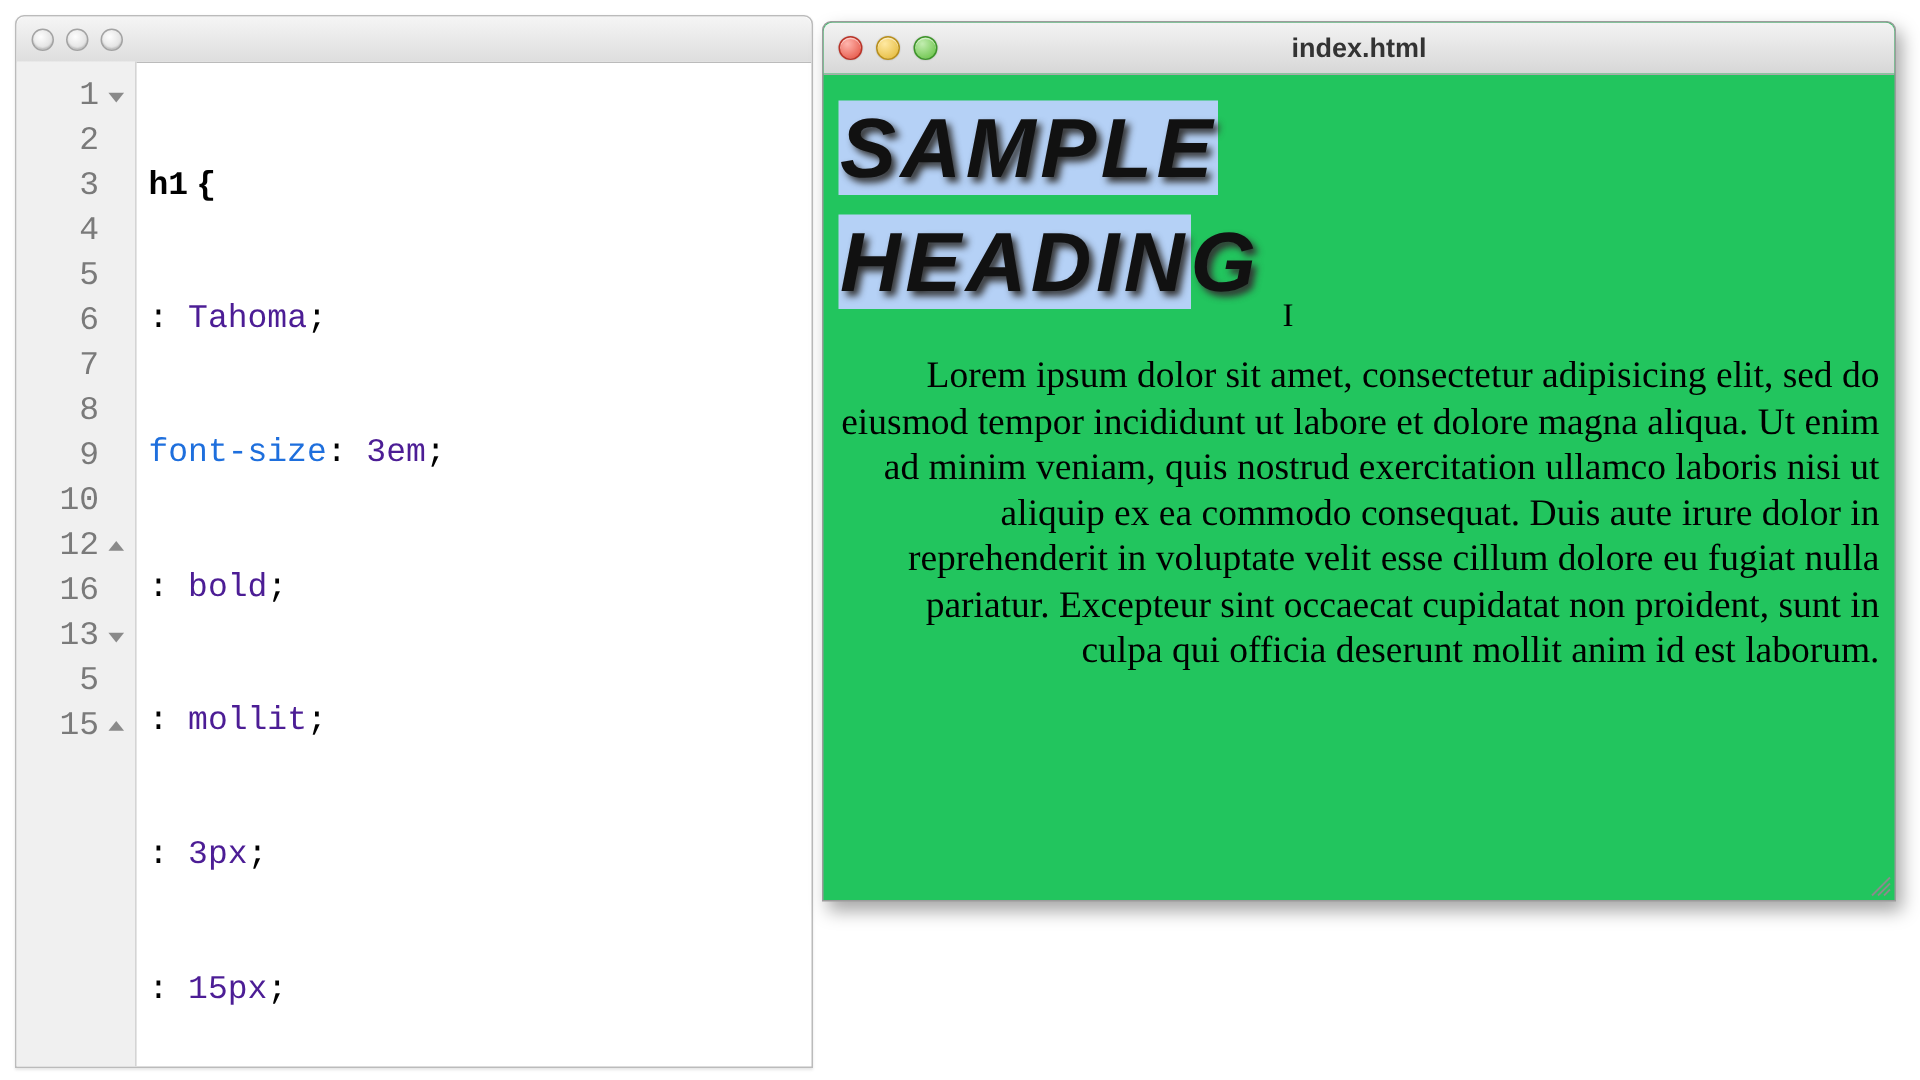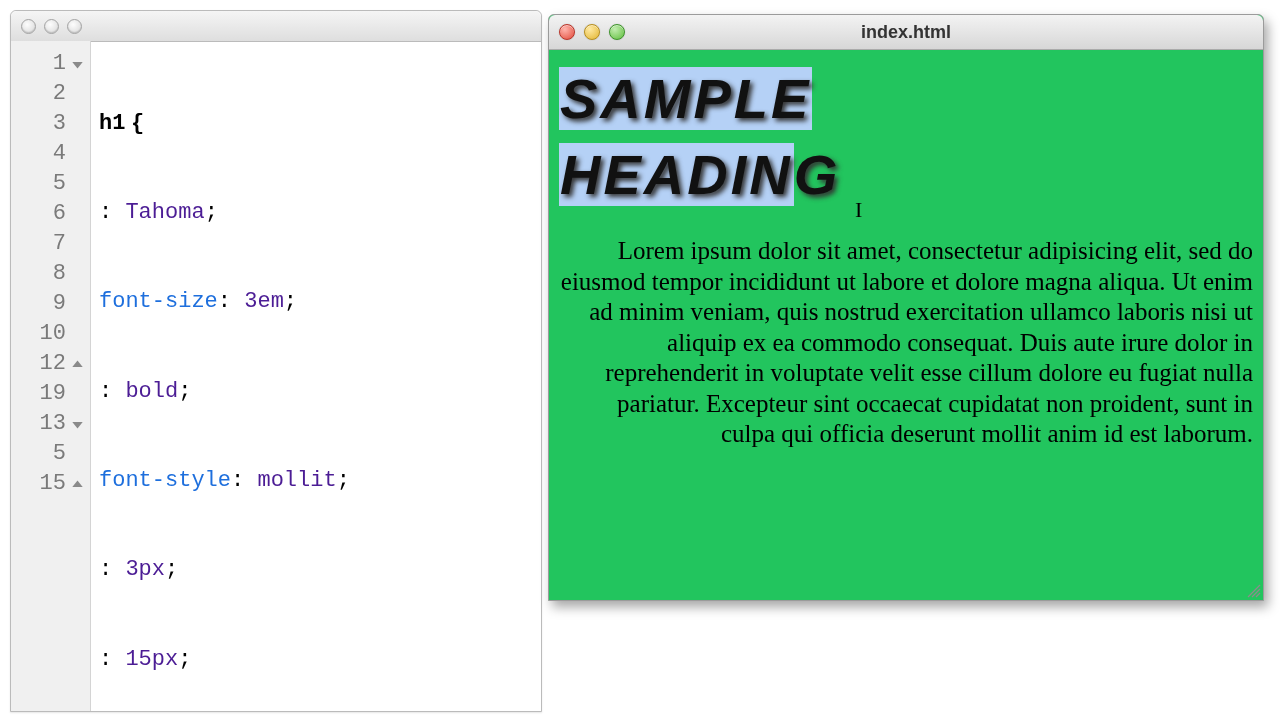--- a/index.html
+++ b/index.html
@@ -282,21 +282,21 @@
         </div>
       <div class="row">
           <span class="ln">12</span>
         <span class="fold-chevron">
             <svg viewBox="0 0 10 10">
               <path d="M1 7 L5 2 L9 7 Z"></path>
             </svg>
           </span>
         </div>
       <div class="row">
-          <span class="ln">19</span>
+          <span class="ln">16</span>
           <span class="fold-chevron"></span>
         </div>
       <div class="row">
           <span class="ln">13</span>
         <span class="fold-chevron">
             <svg viewBox="0 0 10 10">
               <path d="M1 3 L5 8 L9 3 Z"></path>
             </svg>
           </span>
         </div>
@@ -312,21 +312,21 @@
             </svg>
           </span>
         </div>
     </div>
 
     <div class="code">
       <div class="line"><span class="tok-selector">h1</span> <span class="tok-brace">{</span></div>
       <div class="line">    <span class="tok-punct">: </span><span class="tok-value">Tahoma</span><span class="tok-punct">;</span></div>
       <div class="line">    <span class="tok-prop">font-size</span><span class="tok-punct">: </span><span class="tok-value">3em</span><span class="tok-punct">;</span></div>
       <div class="line">    <span class="tok-punct">: </span><span class="tok-value">bold</span><span class="tok-punct">;</span></div>
-      <div class="line">    <span class="tok-prop">font-style</span><span class="tok-punct">: </span><span class="tok-value">mollit</span><span class="tok-punct">;</span></div>
+      <div class="line">    <span class="tok-punct">: </span><span class="tok-value">mollit</span><span class="tok-punct">;</span></div>
       <div class="line">    <span class="tok-punct">: </span><span class="tok-value">3px</span><span class="tok-punct">;</span></div>
       <div class="line">    <span class="tok-punct">: </span><span class="tok-value">15px</span><span class="tok-punct">;</span></div>
       
       
       
       
       
       
       
       

